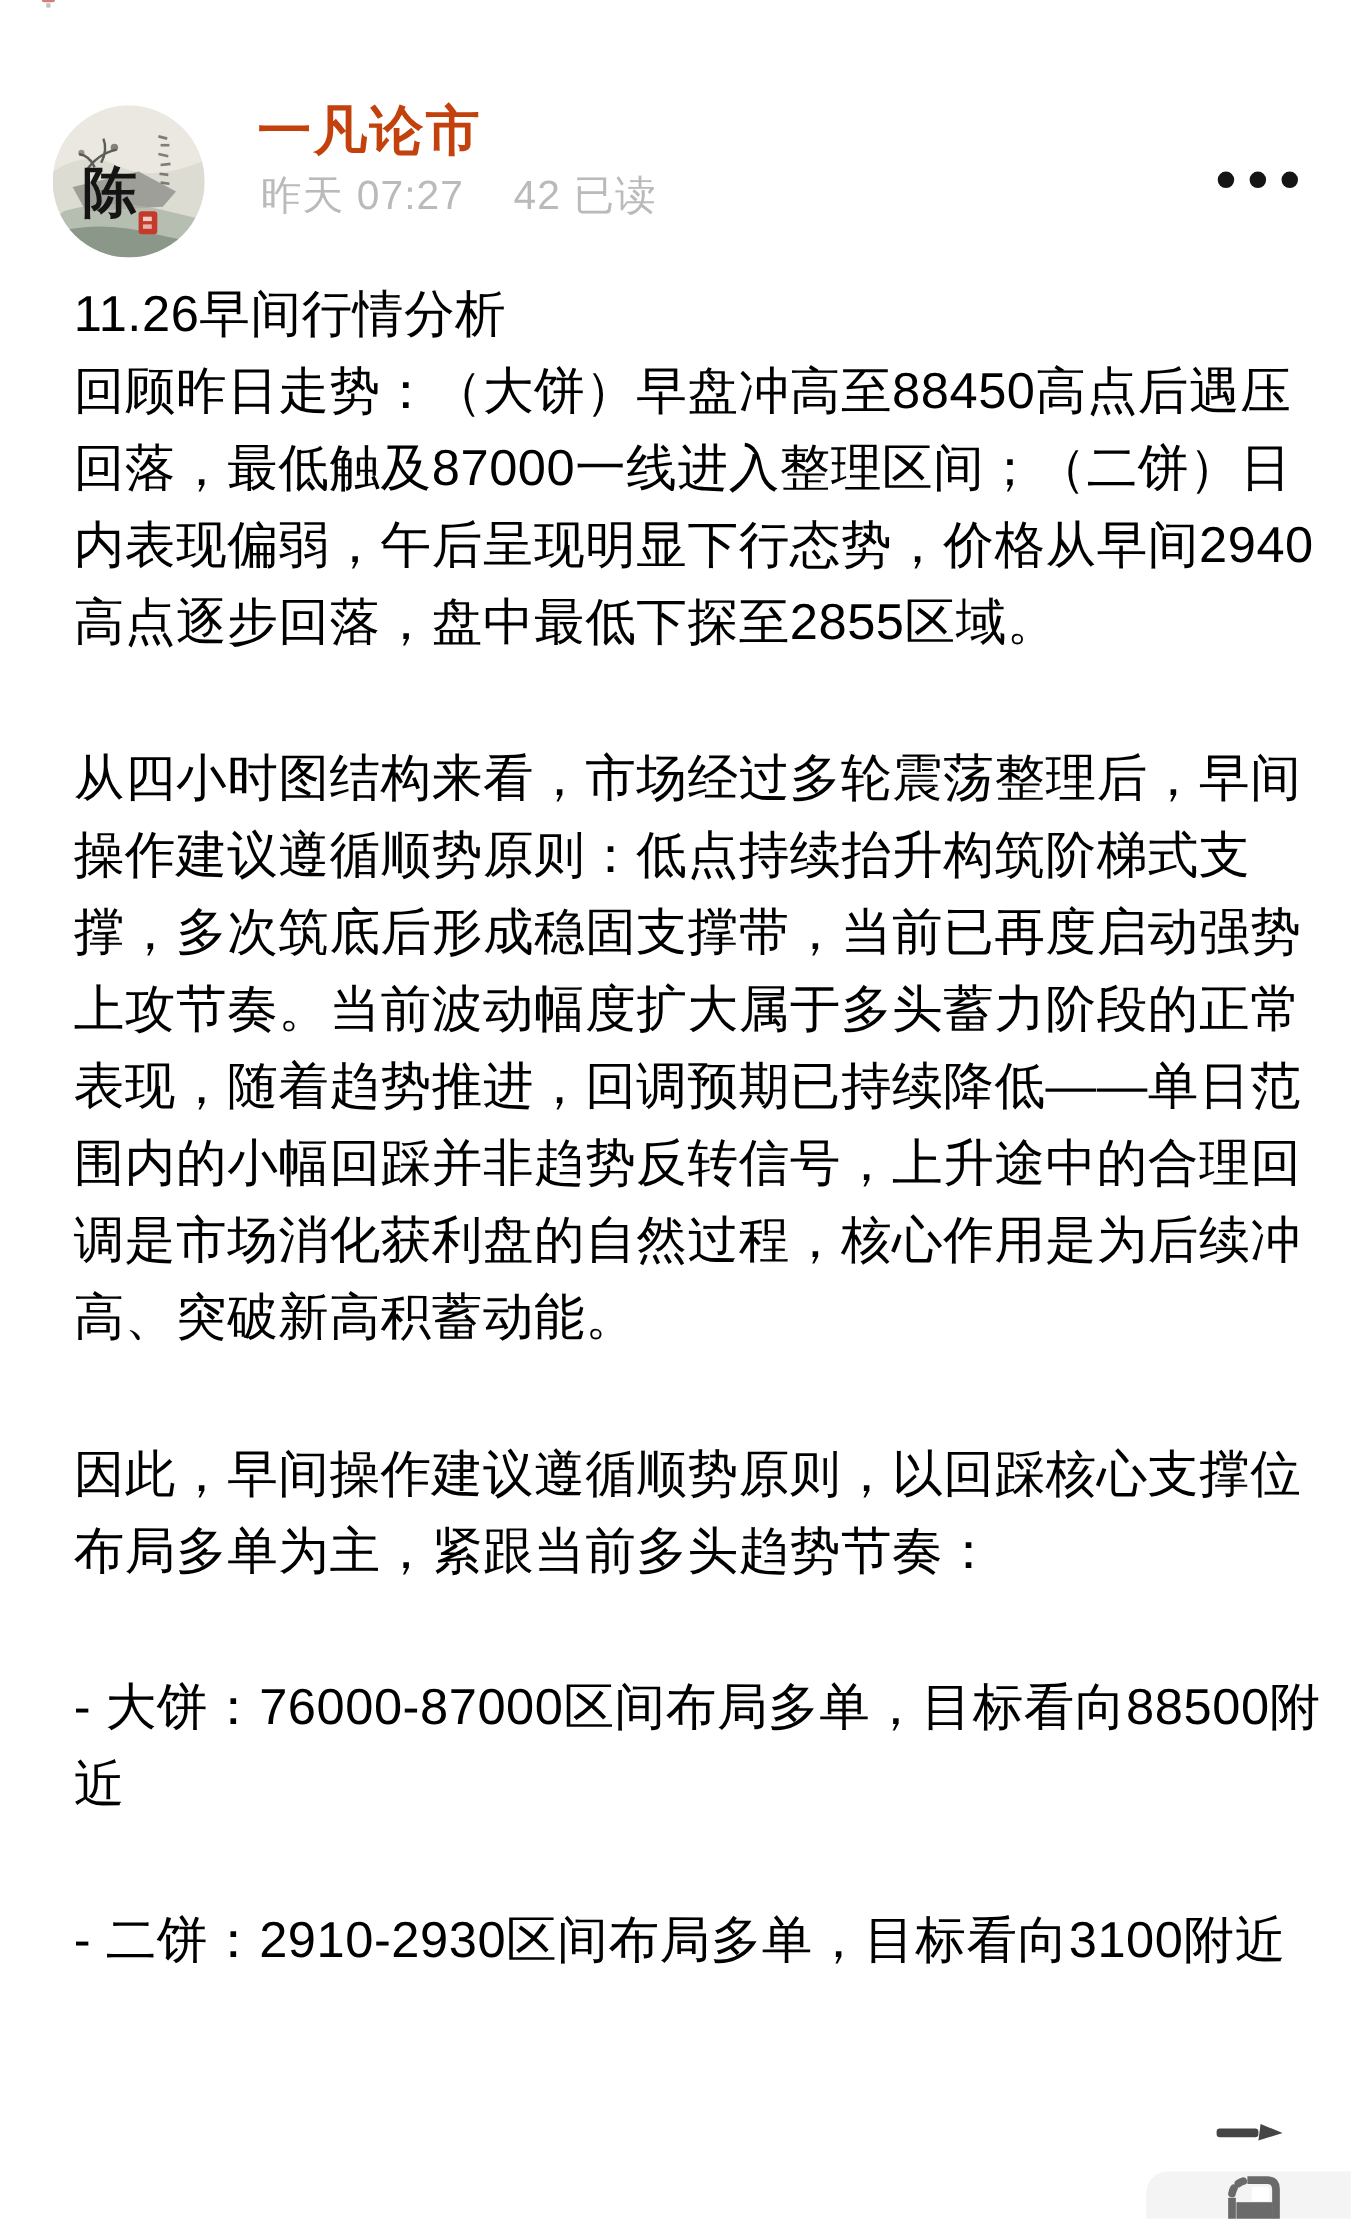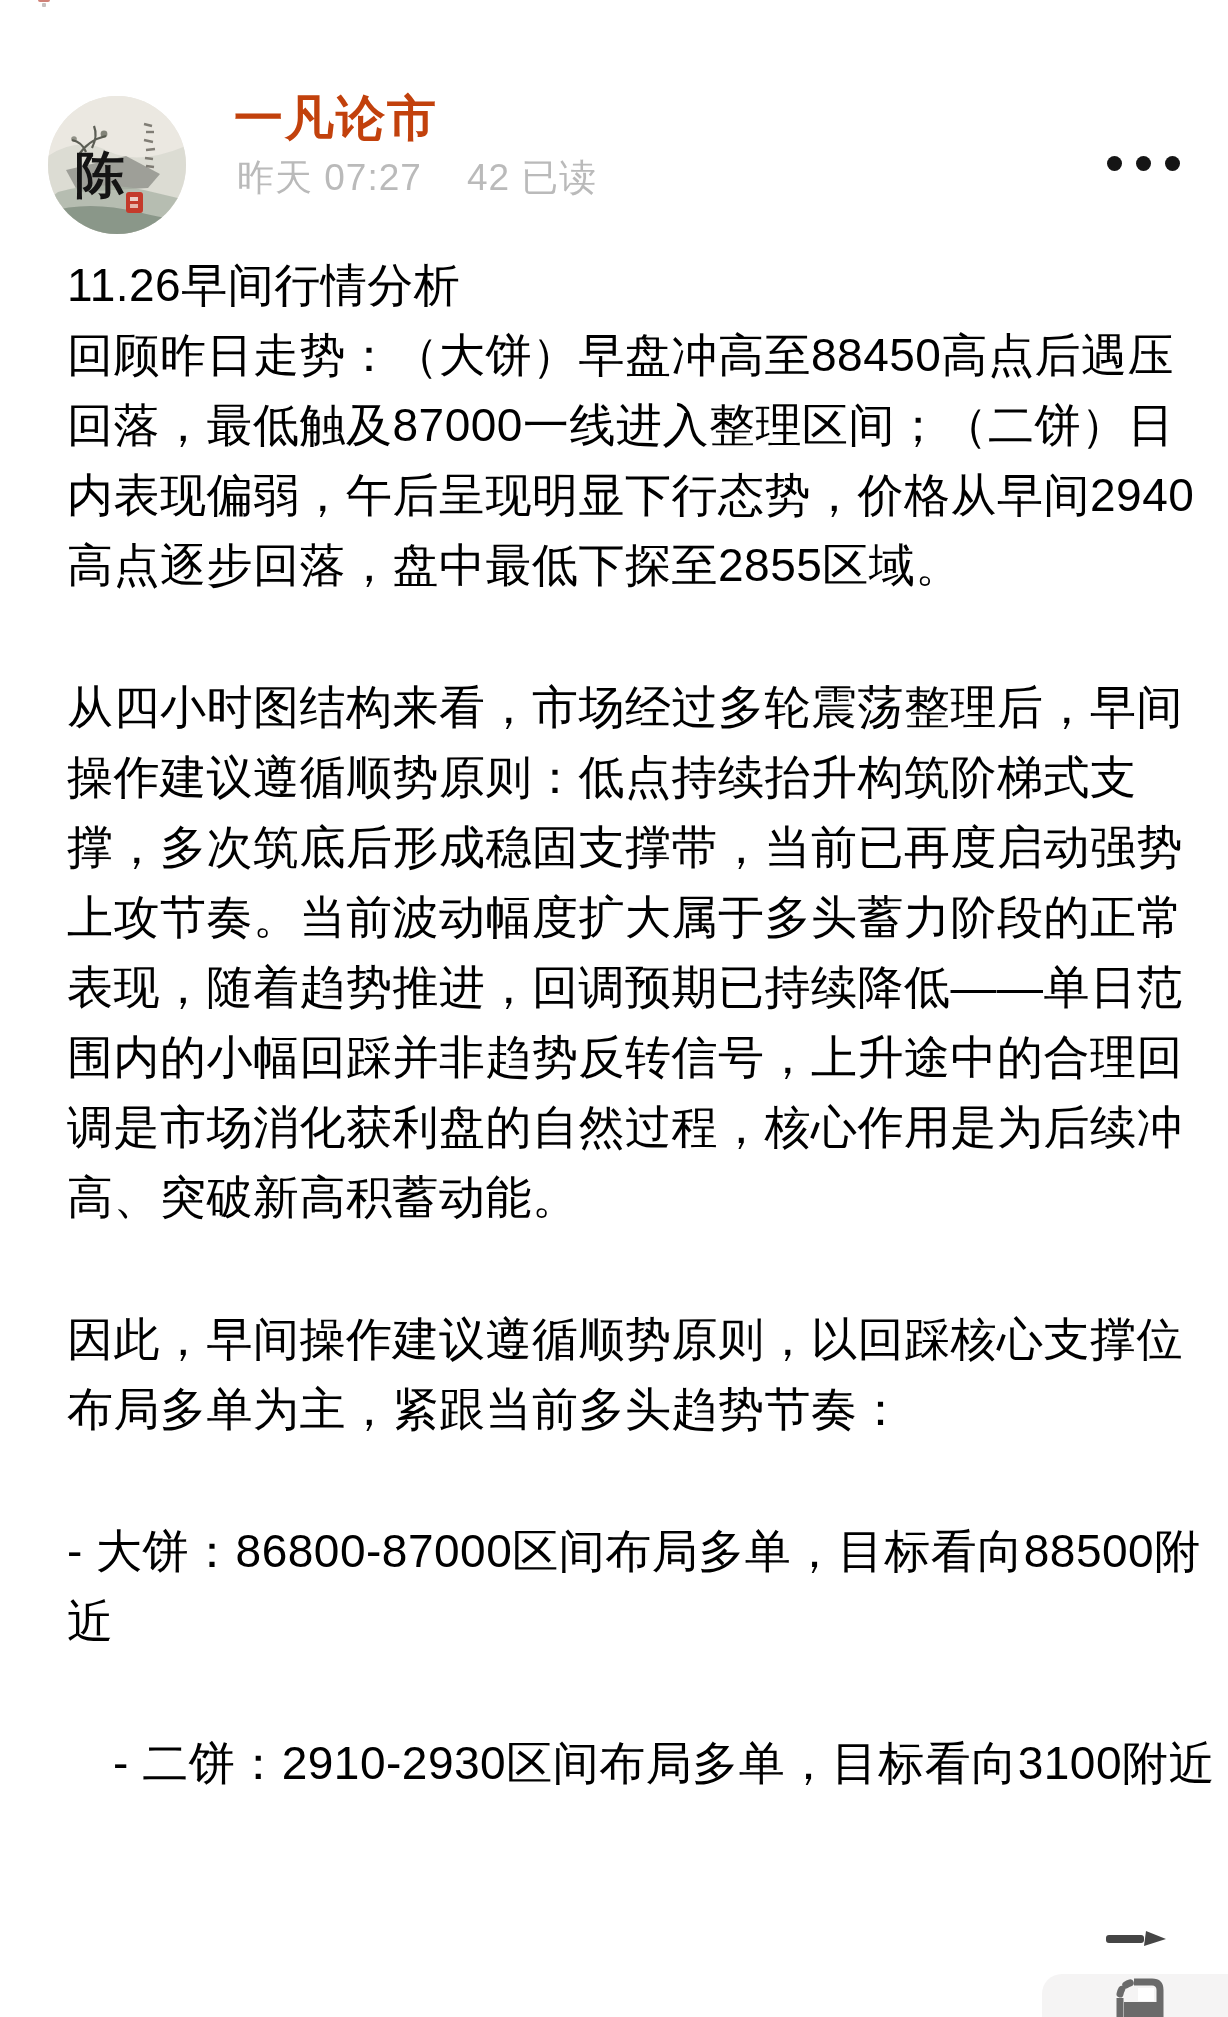--- a/index.html
+++ b/index.html
@@ -48,21 +48,21 @@
     position:absolute;left:43px;top:250px;width:1148px;
     font-size:46px;line-height:70px;color:#000000;
     letter-spacing:0.5px;
     margin-left:24px;
   }
   .article p{
     margin:0 0 72px 0;
     white-space:pre-line;
     word-break:break-all;
   }
-  .article p:last-child{margin-bottom:0;text-align:right;}
+  .article p:last-child{margin-bottom:0;}
 
   
   .scroll-arrow{
     position:absolute;left:1104px;top:1928px;width:64px;height:22px;
   }
   .float-panel{
     position:absolute;left:1042px;top:1974px;width:186px;height:43px;
     background:#f5f4f4;border-top-left-radius:20px;
   }
   .float-window-btn{
@@ -119,21 +119,21 @@
   <i></i>
   <i></i>
   <i></i>
 </div>
 
 <div class="article">
   <p>11.26早间行情分析
 回顾昨日走势：（大饼）早盘冲高至88450高点后遇压回落，最低触及87000一线进入整理区间；（二饼）日内表现偏弱，午后呈现明显下行态势，价格从早间2940高点逐步回落，盘中最低下探至2855区域。</p>
   <p>从四小时图结构来看，市场经过多轮震荡整理后，早间操作建议遵循顺势原则：低点持续抬升构筑阶梯式支撑，多次筑底后形成稳固支撑带，当前已再度启动强势上攻节奏。当前波动幅度扩大属于多头蓄力阶段的正常表现，随着趋势推进，回调预期已持续降低——单日范围内的小幅回踩并非趋势反转信号，上升途中的合理回调是市场消化获利盘的自然过程，核心作用是为后续冲高、突破新高积蓄动能。</p>
   <p>因此，早间操作建议遵循顺势原则，以回踩核心支撑位布局多单为主，紧跟当前多头趋势节奏：</p>
-  <p>- 大饼：86800-87000区间布局多单，目标看向88500附近</p>
+  <p>- 大饼：76000-87000区间布局多单，目标看向88500附近</p>
   <p>- 二饼：2910-2930区间布局多单，目标看向3100附近</p>
 </div>
 
 <div class="scroll-arrow">
   <svg width="64" height="22" viewBox="0 0 64 22">
     <rect x="2" y="7" width="38" height="8" rx="3" fill="#454545"></rect>
     <path d="M40 18 L62 11 L42 3 Z" fill="#454545"></path>
   </svg>
 </div>
 

